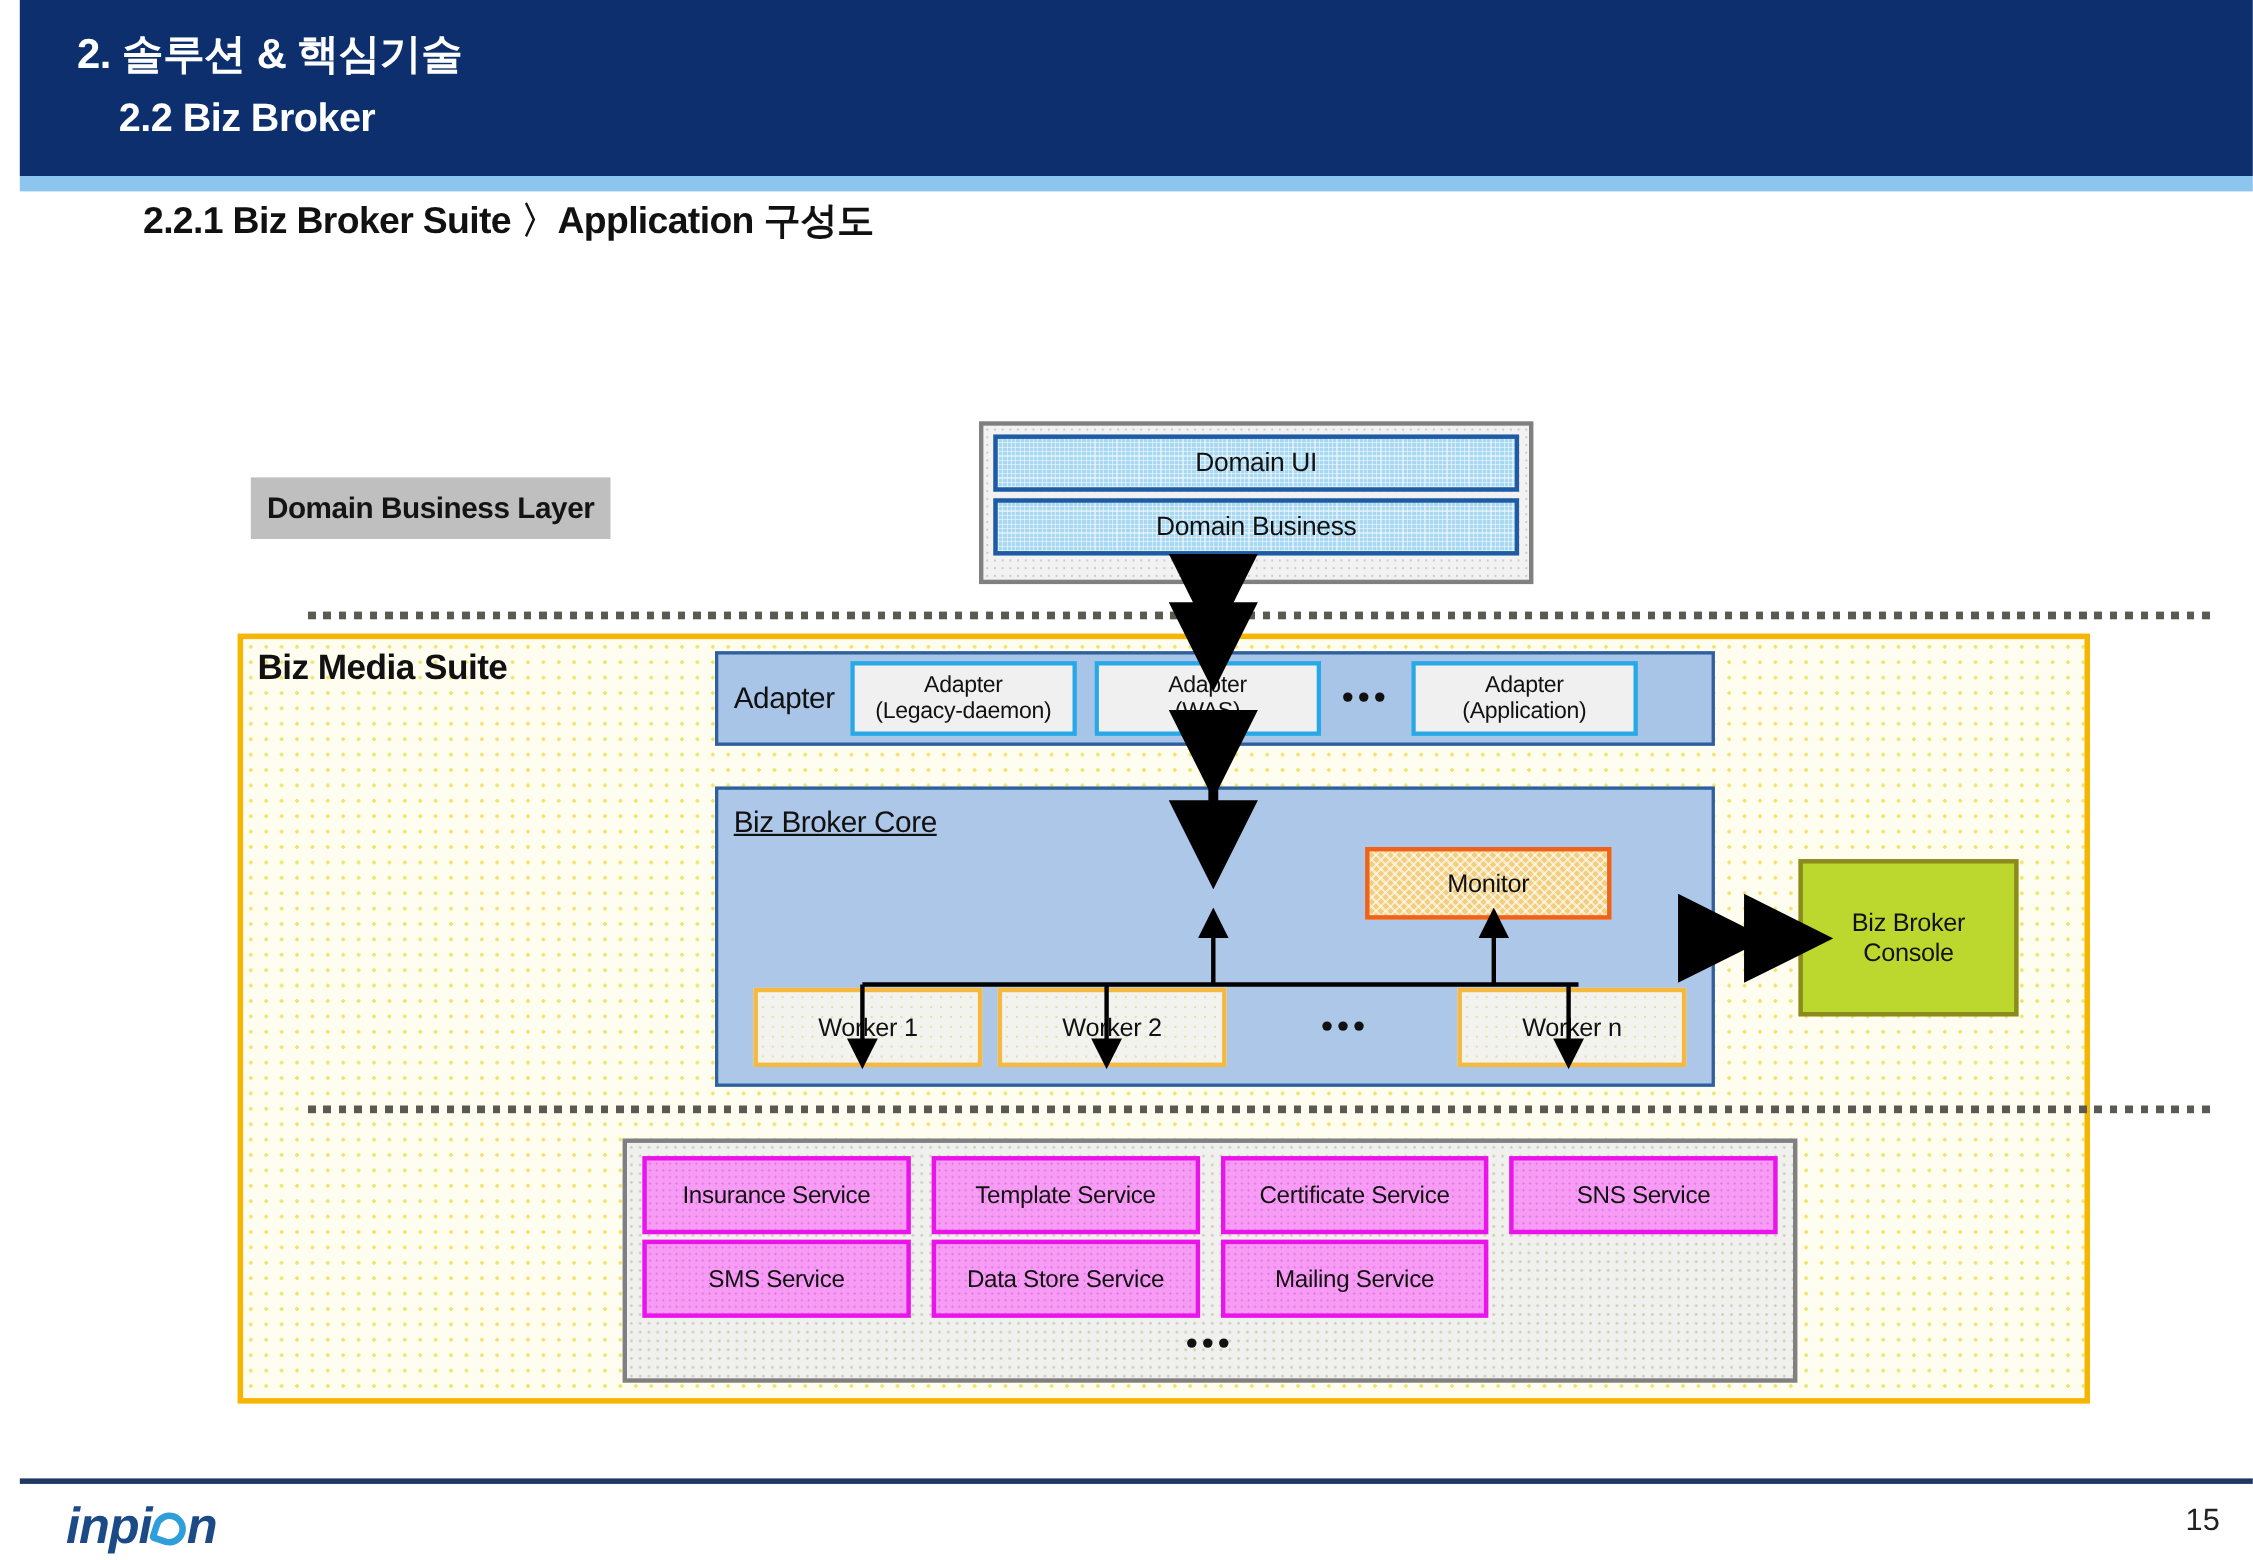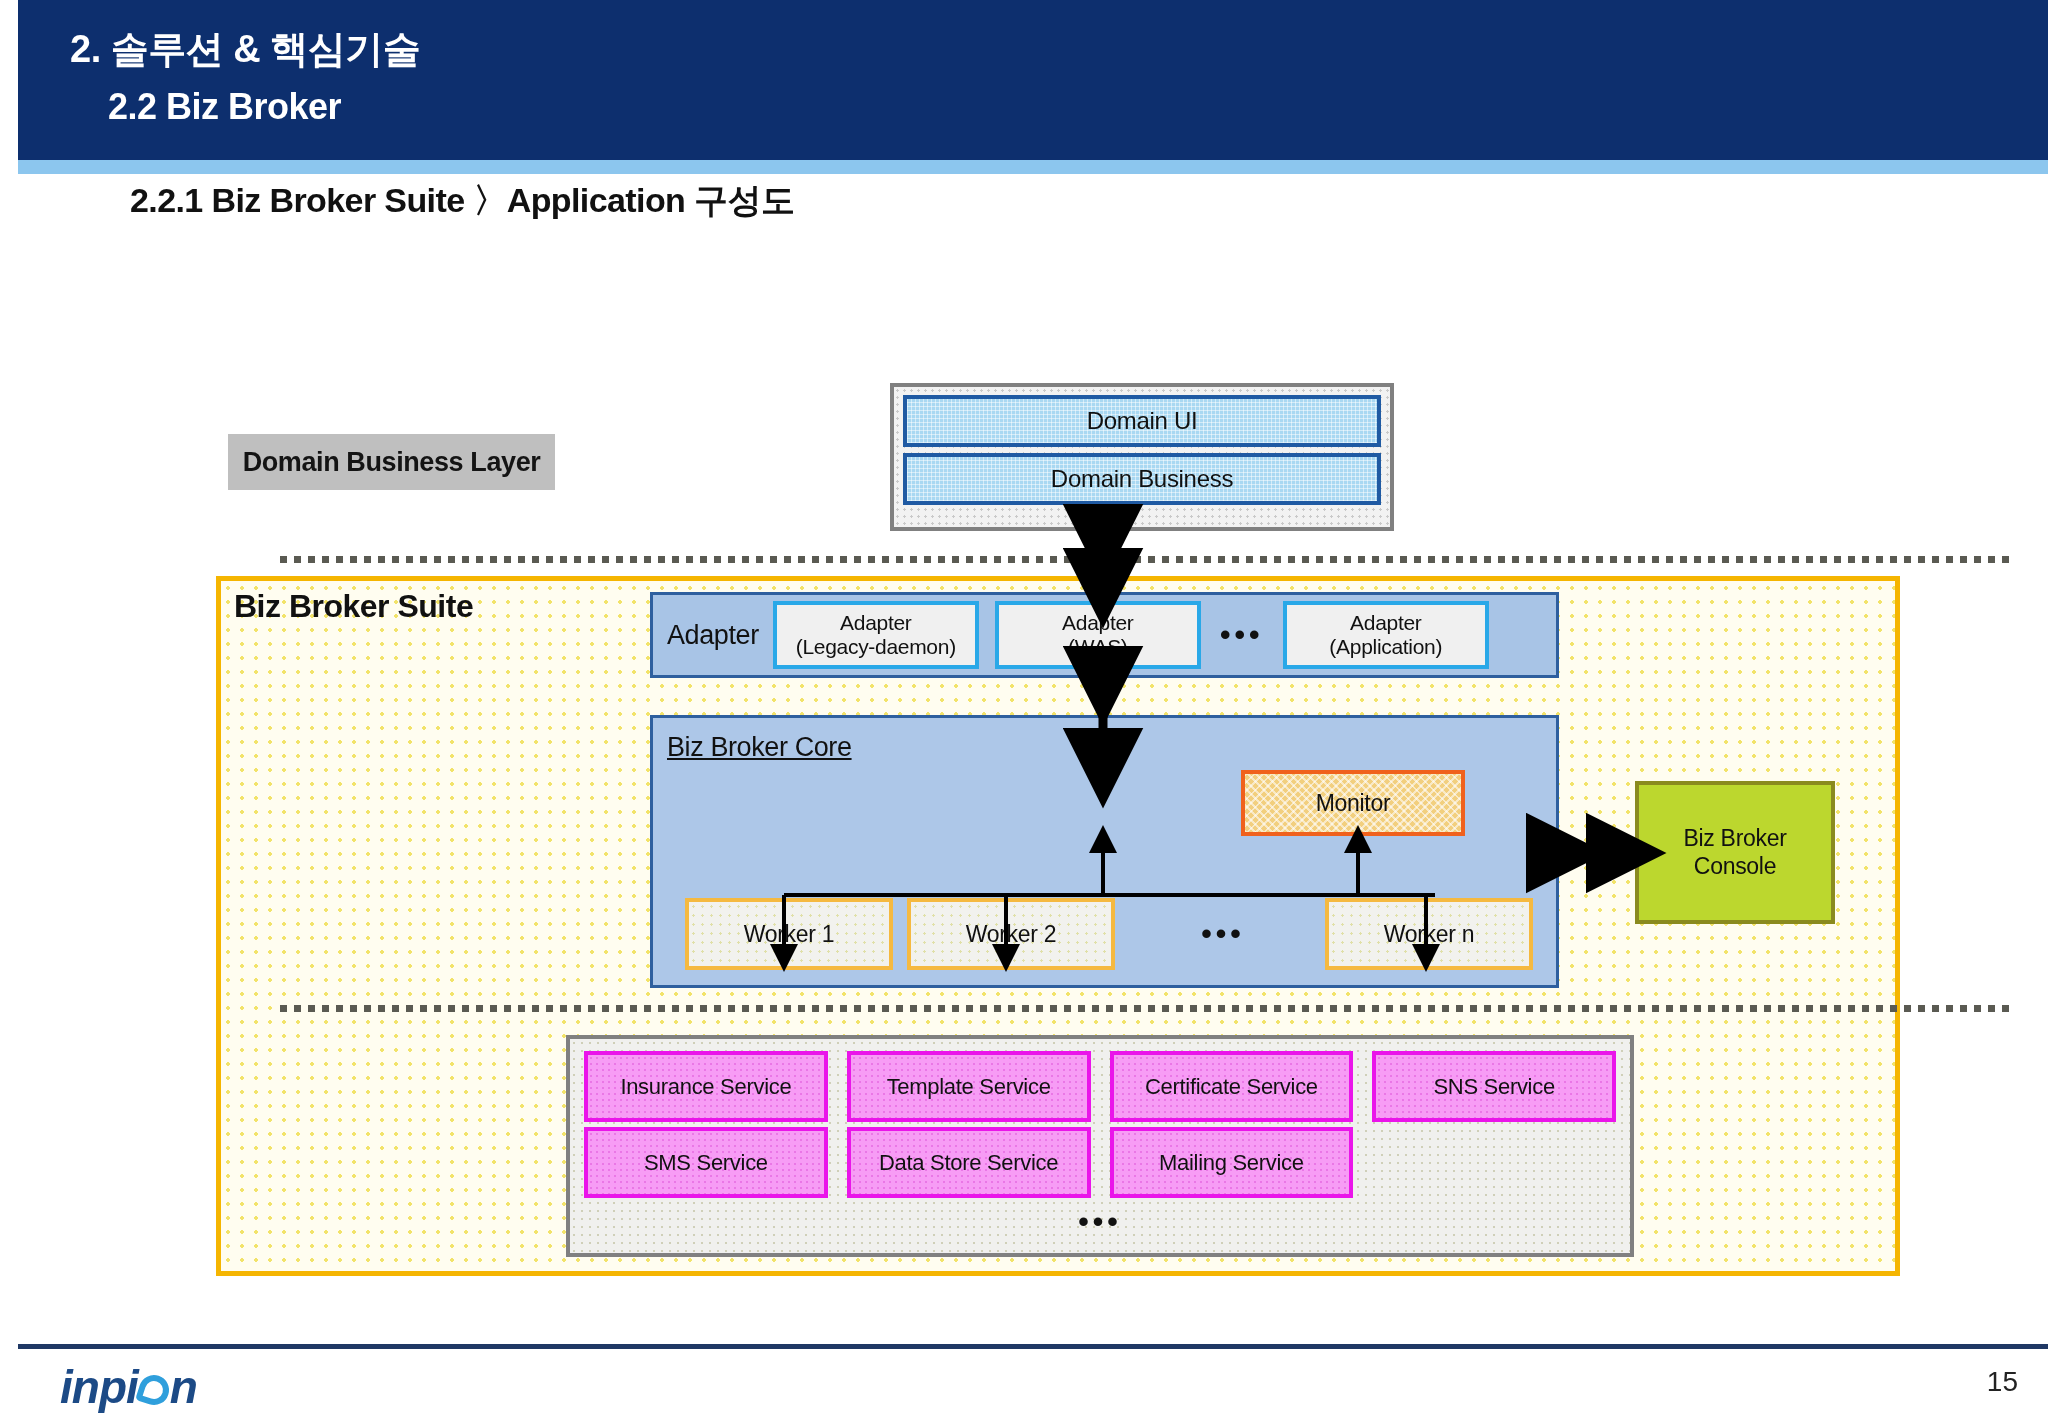--- a/index.html
+++ b/index.html
@@ -234,21 +234,21 @@
       <span>Domain UI</span>
     </div>
     <div class="domain-box pat-bluecheck">
       <span>Domain Business</span>
     </div>
   </div>
 
   <div class="dotline" style="left:262px; top:556px; width:1730px;"></div>
 
   <div class="suite pat-yellow-dot"></div>
-  <div class="suite-title">Biz Broker Suite</div>
+  <div class="suite-title">Biz Media Suite</div>
 
   <div class="adapter-band">
     <span class="adapter-tag">Adapter</span>
 
     <div class="adapter-box" style="width:206px;">
       <span>Adapter</span>
       <span>(Legacy-daemon)</span>
     </div>
 
     <div class="adapter-box" style="width:206px; margin-left:16px;">

